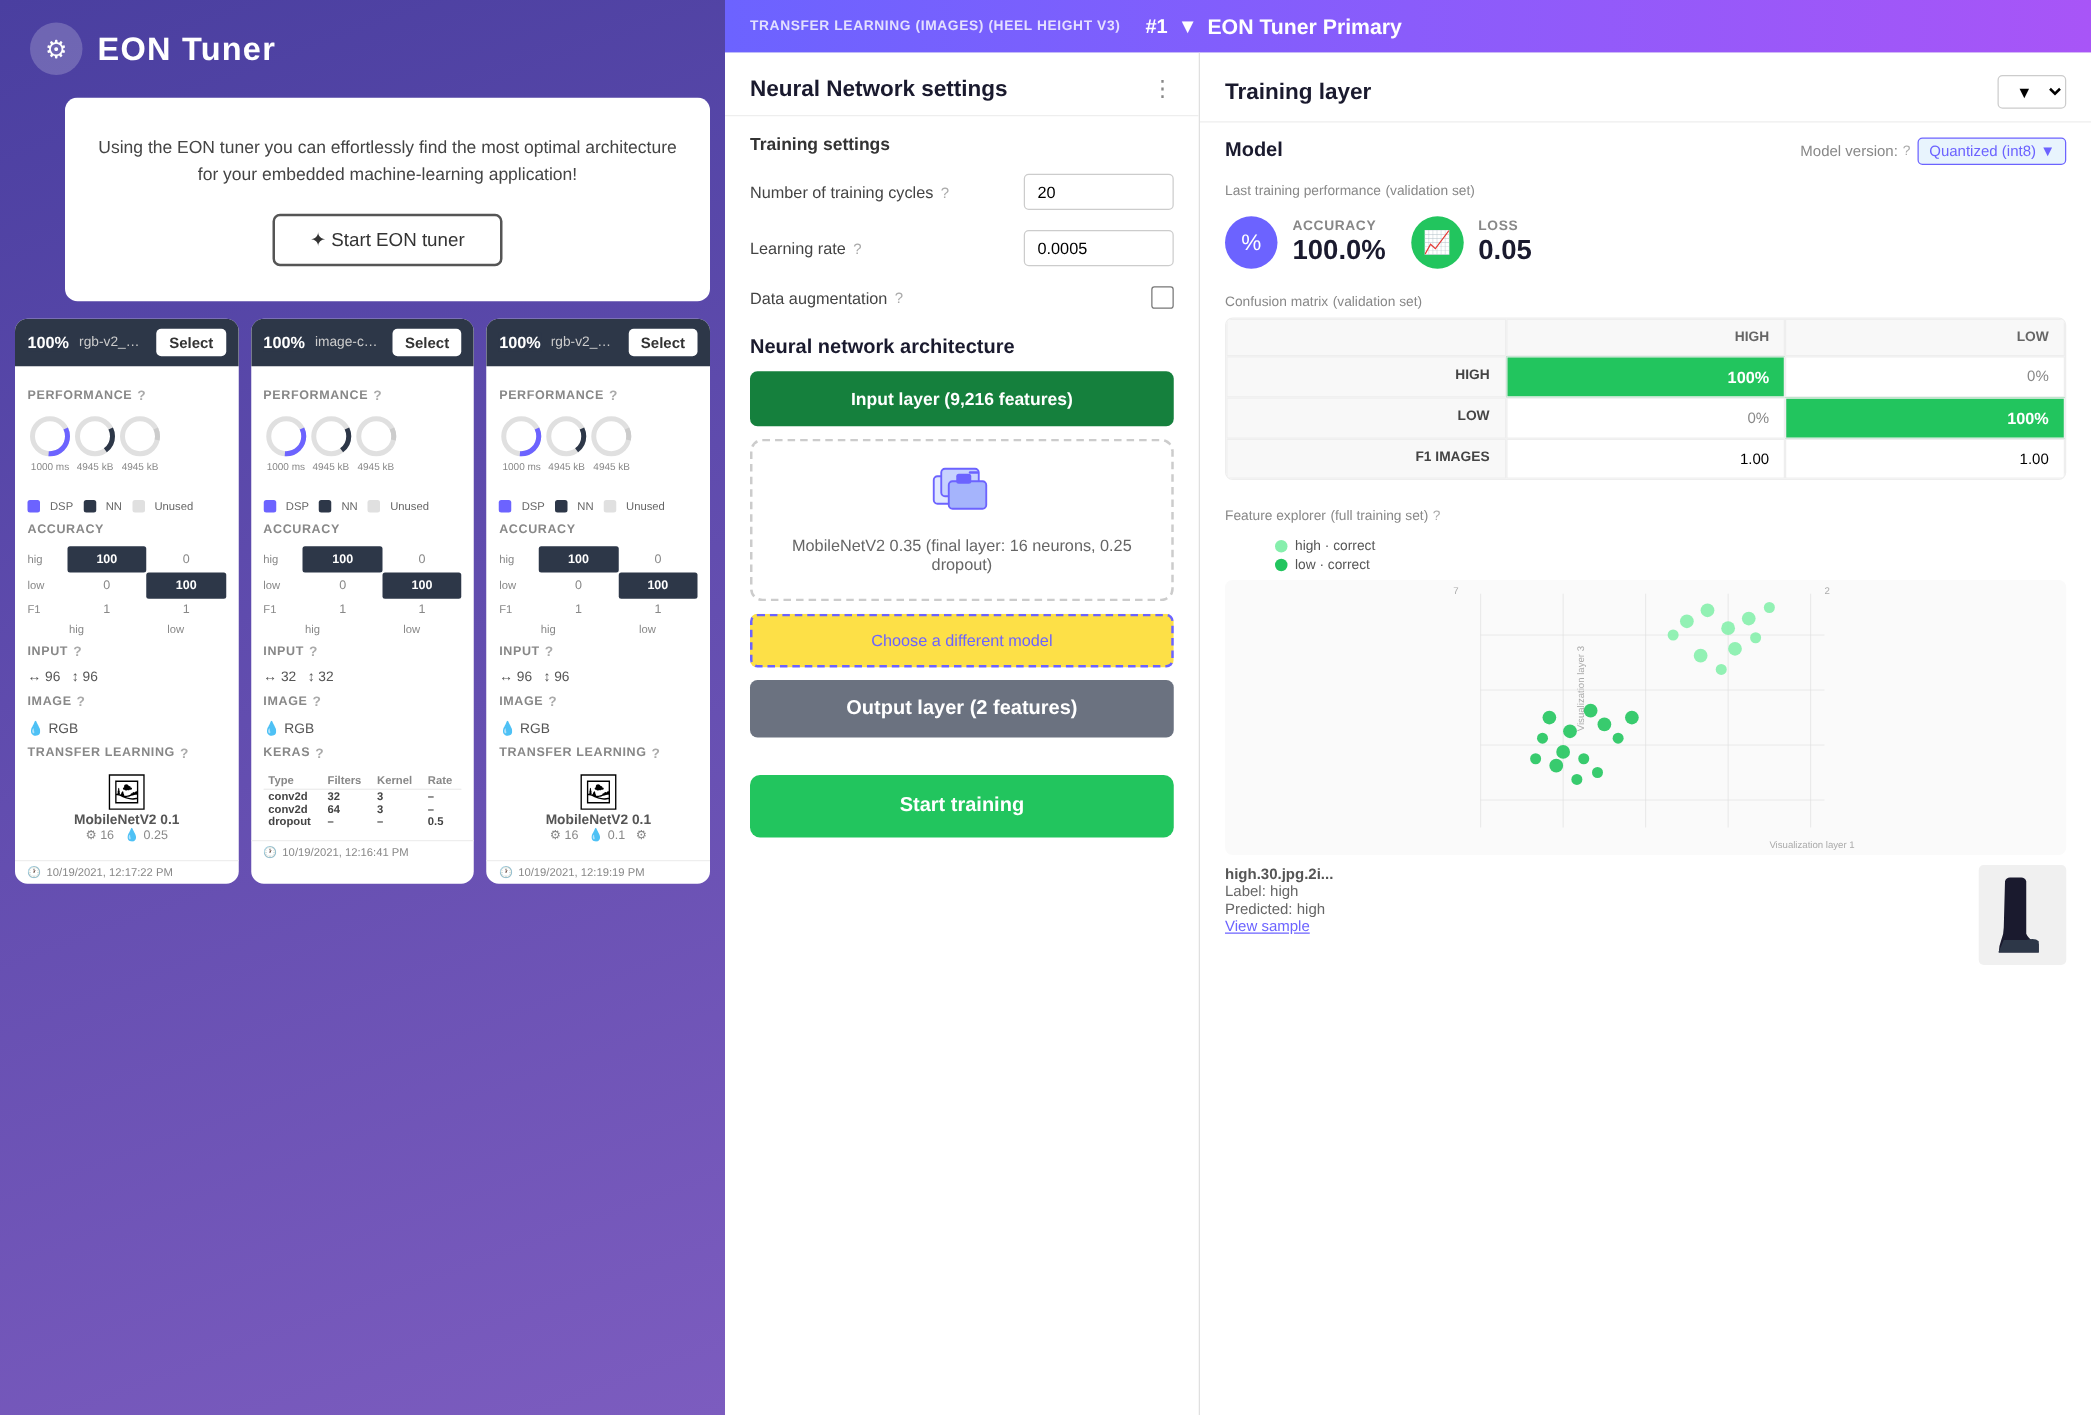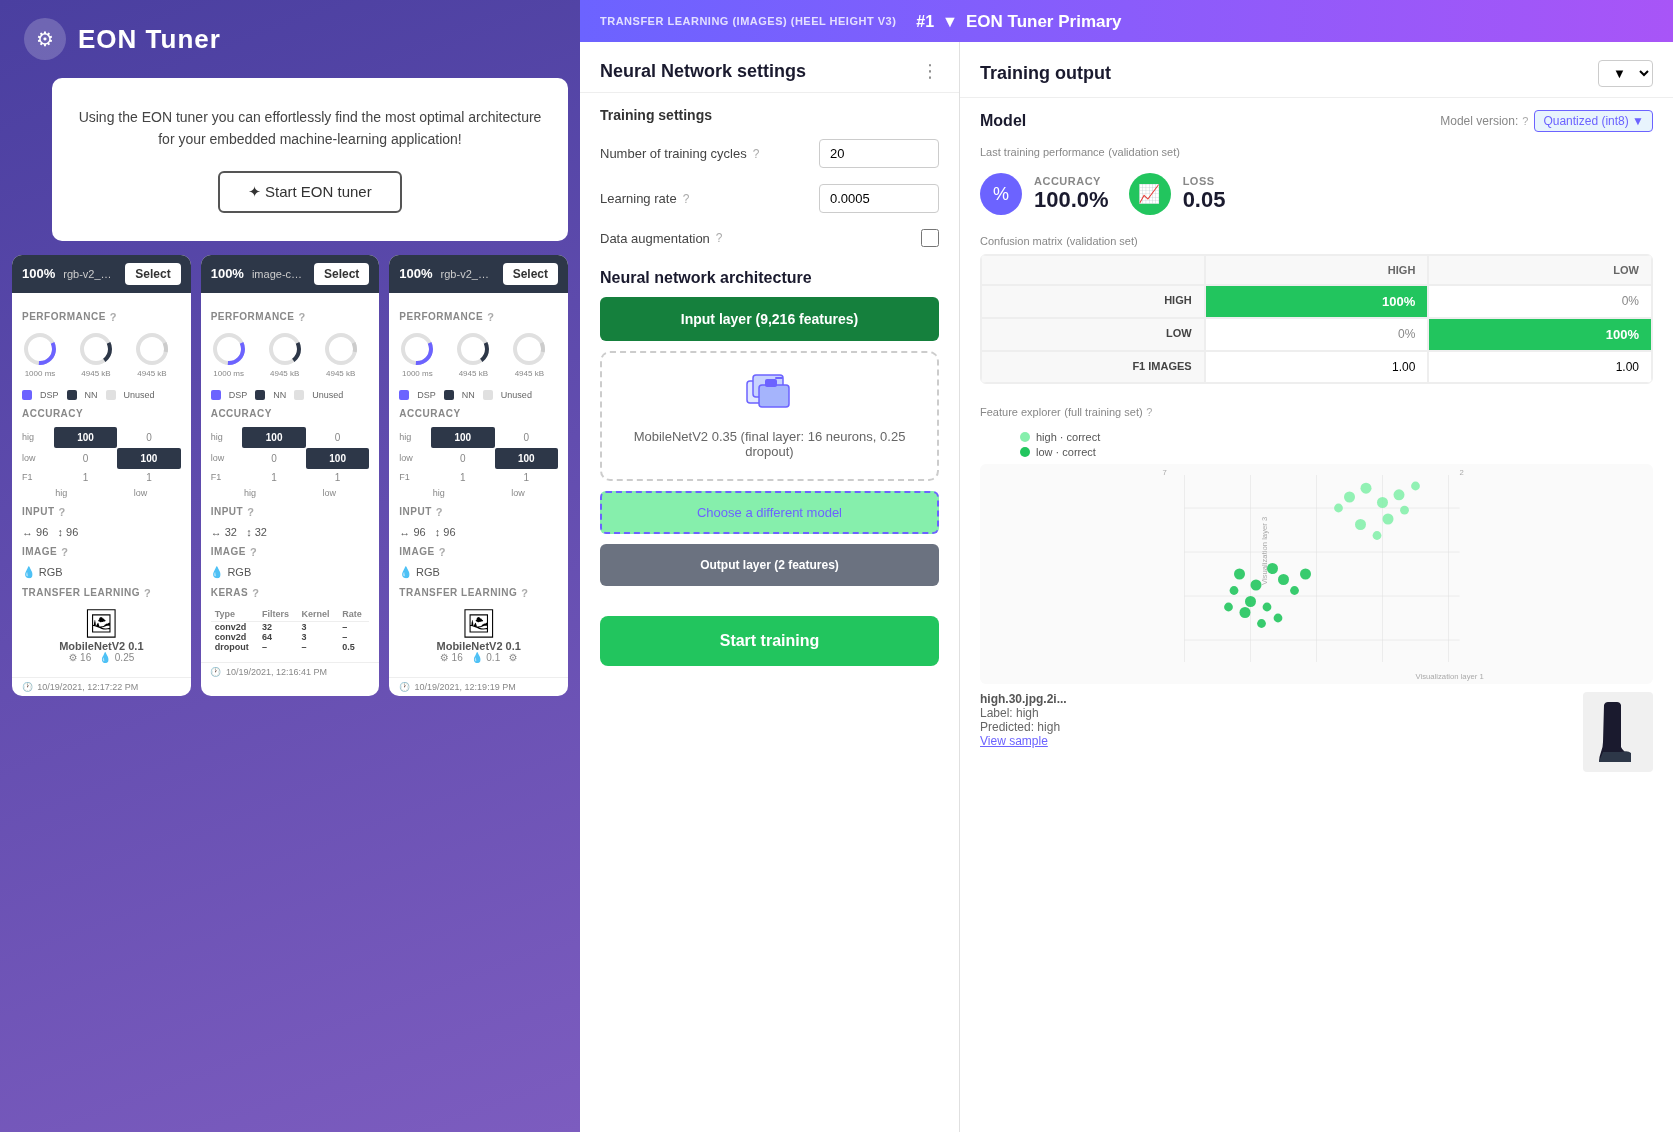--- a/index.html
+++ b/index.html
@@ -16,21 +16,21 @@
     .start-eon-btn { border: 2px solid #555; background: #fff; color: #333; padding: 10px 28px; border-radius: 6px; font-size: 15px; cursor: pointer; display: inline-flex; align-items: center; gap: 8px; font-weight: 500; }
     .models-row { display: flex; gap: 10px; }
     .model-card { background: #fff; border-radius: 10px; flex: 1; overflow: hidden; }
     .model-card-header { background: #2d3748; color: #fff; padding: 8px 10px; display: flex; align-items: center; gap: 8px; font-size: 13px; }
     .model-pct { background: #2d3748; color: #fff; font-weight: 700; font-size: 13px; }
     .model-name { flex: 1; font-size: 11px; color: #ccc; white-space: nowrap; overflow: hidden; text-overflow: ellipsis; }
     .select-btn { background: #fff; color: #333; border: none; padding: 4px 10px; border-radius: 4px; font-size: 12px; cursor: pointer; font-weight: 600; }
     .model-body { padding: 10px; }
     .section-label { font-size: 10px; font-weight: 700; color: #888; letter-spacing: 0.5px; display: flex; align-items: center; gap: 4px; margin-bottom: 8px; margin-top: 8px; }
     .section-label .help-icon { color: #aaa; font-size: 11px; }
-    .donut-row { display: flex; gap: 20px; margin-bottom: 12px; }
+    .donut-row { display: flex; gap: 0; margin-bottom: 22px; }
     .donut-wrap { display: flex; flex-direction: column; align-items: center; }
     .donut { width: 36px; height: 36px; }
     .donut-label { font-size: 8px; color: #888; margin-top: 2px; white-space: nowrap; }
     .legend-row { display: flex; gap: 8px; font-size: 9px; color: #666; align-items: center; }
     .legend-dot { width: 10px; height: 10px; border-radius: 2px; display: inline-block; }
     .input-info { font-size: 11px; color: #555; margin: 2px 0; display: flex; align-items: center; gap: 4px; }
     .keras-table { font-size: 9px; border-collapse: collapse; width: 100%; }
     .keras-table th { color: #888; font-weight: 600; padding: 2px 4px; text-align: left; border-bottom: 1px solid #eee; }
     .keras-table td { padding: 0 4px; color: #444; font-weight: bold; }
     .model-timestamp { font-size: 9px; color: #888; padding: 4px 10px; border-top: 1px solid #eee; display: flex; align-items: center; gap: 4px; }
@@ -51,22 +51,22 @@
     .panel-section-title { font-size: 14px; font-weight: 700; color: #333; padding: 14px 20px 8px; }
     .setting-row { display: flex; align-items: center; justify-content: space-between; padding: 8px 20px; }
     .setting-label { font-size: 13px; color: #444; display: flex; align-items: center; gap: 6px; }
     .setting-input { border: 1px solid #ccc; border-radius: 4px; padding: 6px 10px; font-size: 13px; width: 120px; text-align: left; }
     .setting-checkbox { width: 18px; height: 18px; }
     .nn-section-title { font-size: 16px; font-weight: 700; color: #1a1a2e; padding: 14px 20px 10px; }
     .input-layer-btn { margin: 0 20px 10px; background: #15803d; color: #fff; border: none; border-radius: 6px; padding: 14px; width: calc(100% - 40px); font-size: 14px; font-weight: 600; cursor: pointer; text-align: center; }
     .model-block { margin: 0 20px 10px; border: 2px dashed #ccc; border-radius: 10px; padding: 20px; display: flex; flex-direction: column; align-items: center; }
     .model-block-icon { font-size: 32px; margin-bottom: 8px; }
     .model-block-name { font-size: 13px; color: #666; text-align: center; }
-    .choose-model-btn { margin: 0 20px 10px; border: 2px dashed #6c63ff; border-radius: 6px; padding: 12px; width: calc(100% - 40px); background: #86efac; color: #6c63ff; font-size: 13px; cursor: pointer; text-align: center; }
-    .output-layer-btn { margin: 0 20px 10px; background: #6b7280; color: #fff; border: none; border-radius: 6px; padding: 14px; width: calc(100% - 40px); font-size: 12px; font-weight: 600; cursor: pointer; text-align: center; }
+    .choose-model-btn { margin: 0 20px 10px; border: 2px dashed #6c63ff; border-radius: 6px; padding: 12px; width: calc(100% - 40px); background: #fde047; color: #6c63ff; font-size: 13px; cursor: pointer; text-align: center; }
+    .output-layer-btn { margin: 0 20px 10px; background: #6b7280; color: #fff; border: none; border-radius: 6px; padding: 14px; width: calc(100% - 40px); font-size: 16px; font-weight: 600; cursor: pointer; text-align: center; }
     .start-training-btn { margin: 20px; background: #22c55e; color: #fff; border: none; border-radius: 8px; padding: 16px; width: calc(100% - 40px); font-size: 16px; font-weight: 700; cursor: pointer; text-align: center; }
 
     
     .output-panel { flex: 1; background: #fff; overflow-y: auto; padding: 0; }
     .output-header { padding: 18px 20px 10px; display: flex; align-items: center; justify-content: space-between; border-bottom: 1px solid #eee; }
     .output-title { font-size: 18px; font-weight: 700; color: #1a1a2e; }
     .output-dropdown { border: 1px solid #ccc; border-radius: 4px; padding: 4px 10px; font-size: 13px; background: #fff; cursor: pointer; }
     .model-row { display: flex; align-items: center; justify-content: space-between; padding: 12px 20px 6px; }
     .model-label { font-size: 16px; font-weight: 700; color: #1a1a2e; }
     .model-version-row { display: flex; align-items: center; gap: 6px; }
@@ -471,21 +471,21 @@
 
       <button class="choose-model-btn">Choose a different model</button>
 
       <button class="output-layer-btn">Output layer (2 features)</button>
 
       <button class="start-training-btn">Start training</button>
     </div>
 
     <div class="output-panel">
       <div class="output-header">
-        <span class="output-title">Training output</span>
+        <span class="output-title">Training layer</span>
         <select class="output-dropdown">
           <option>▼</option>
         </select>
       </div>
 
       <div class="model-row">
         <span class="model-label">Model</span>
         <div class="model-version-row">
           <span class="model-version-label">
             <span>Model version:</span>

